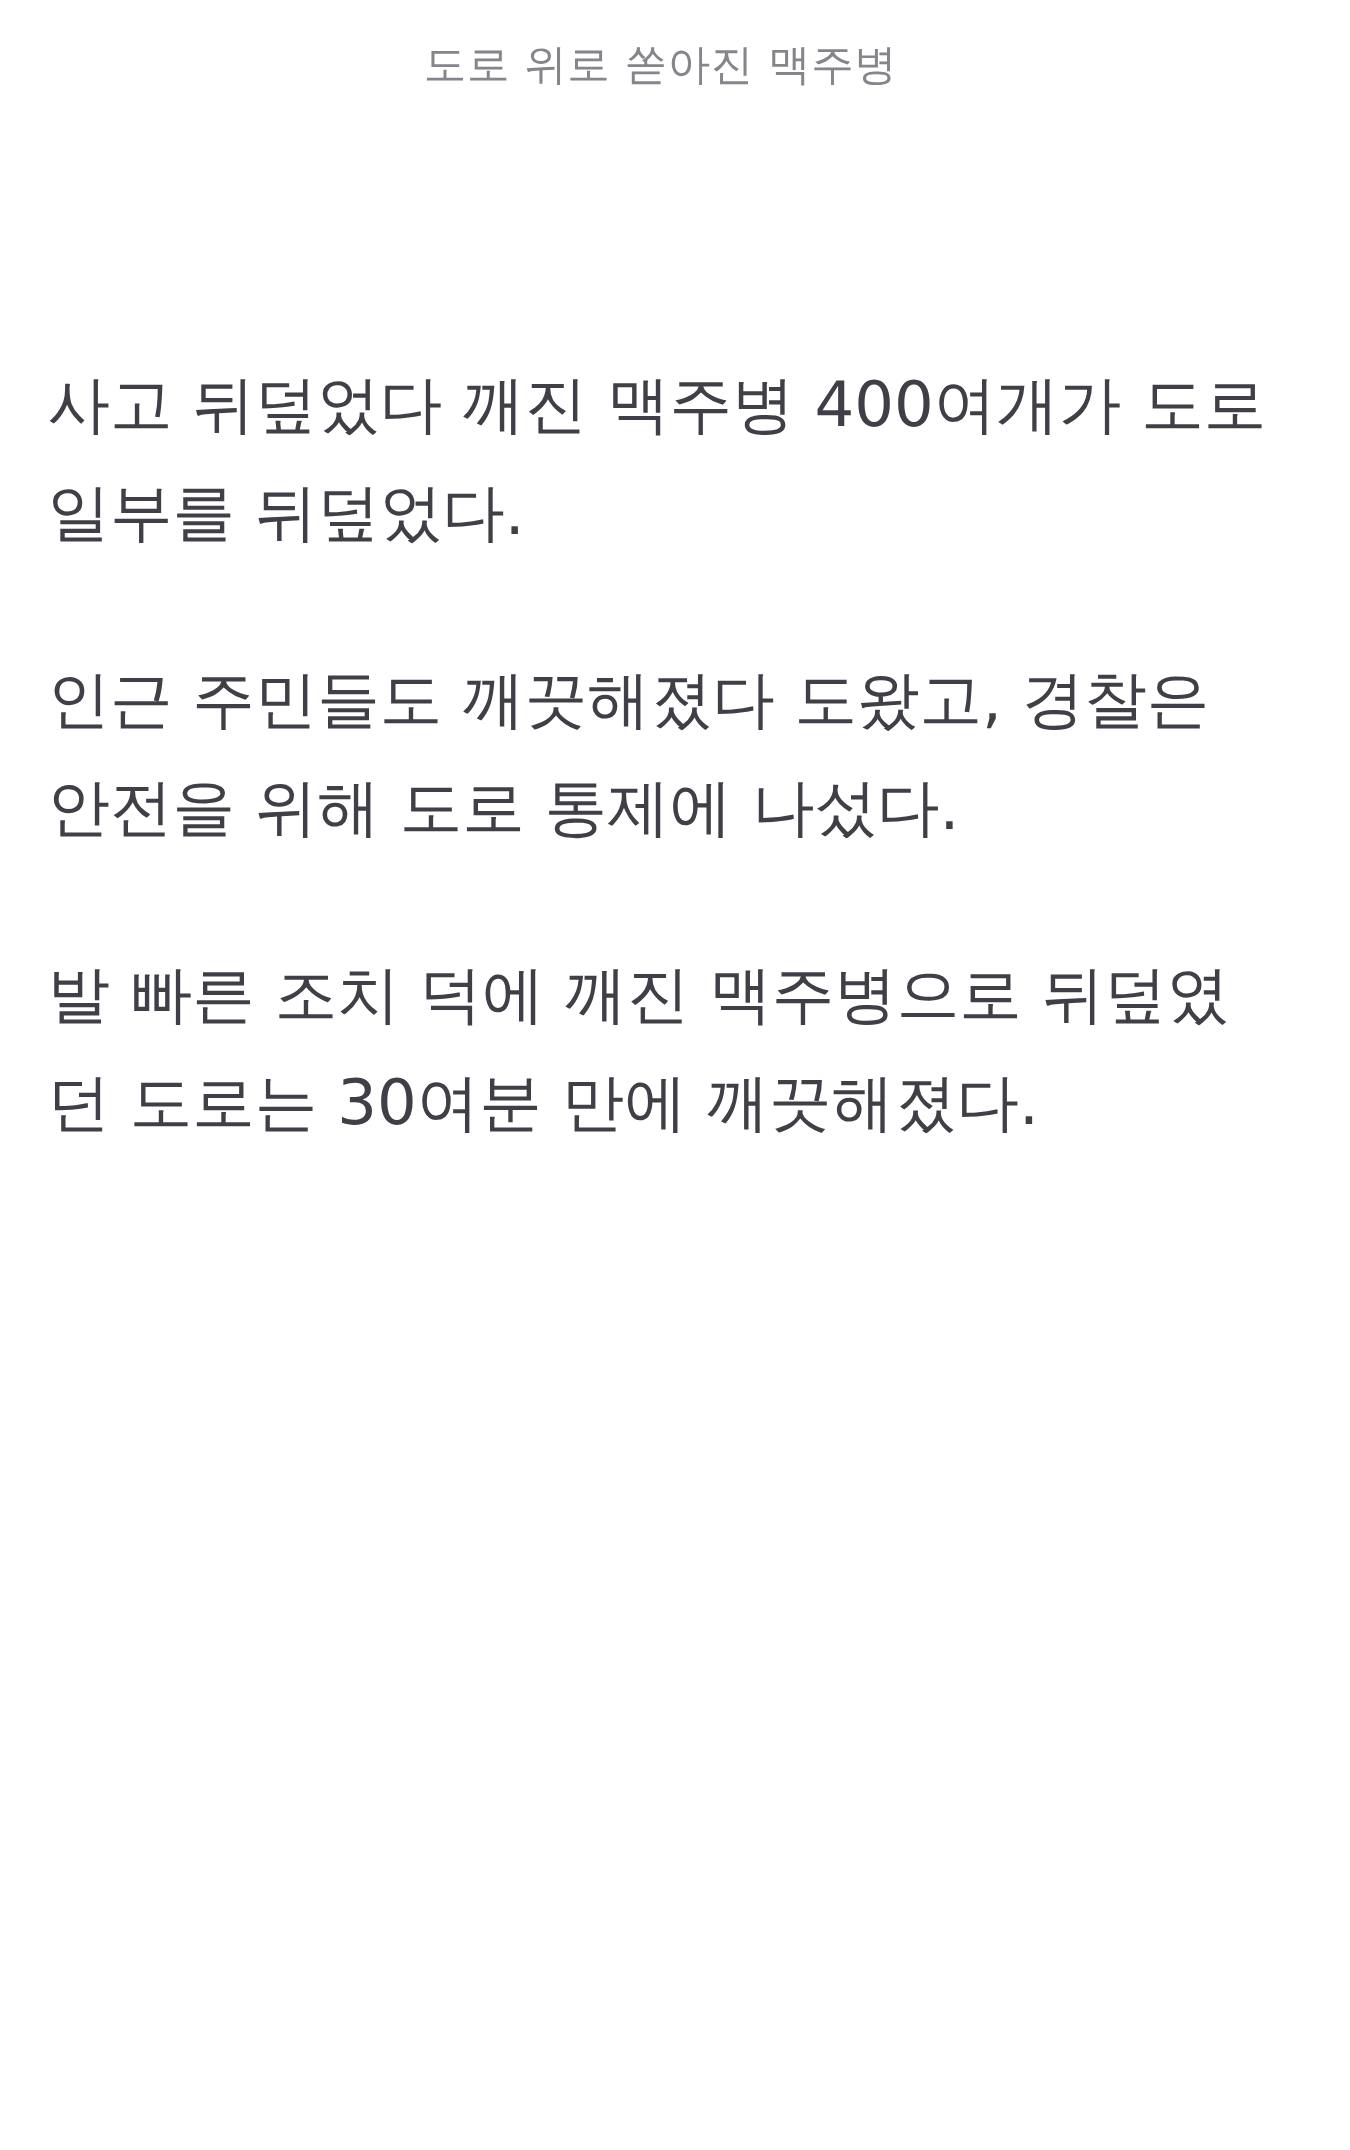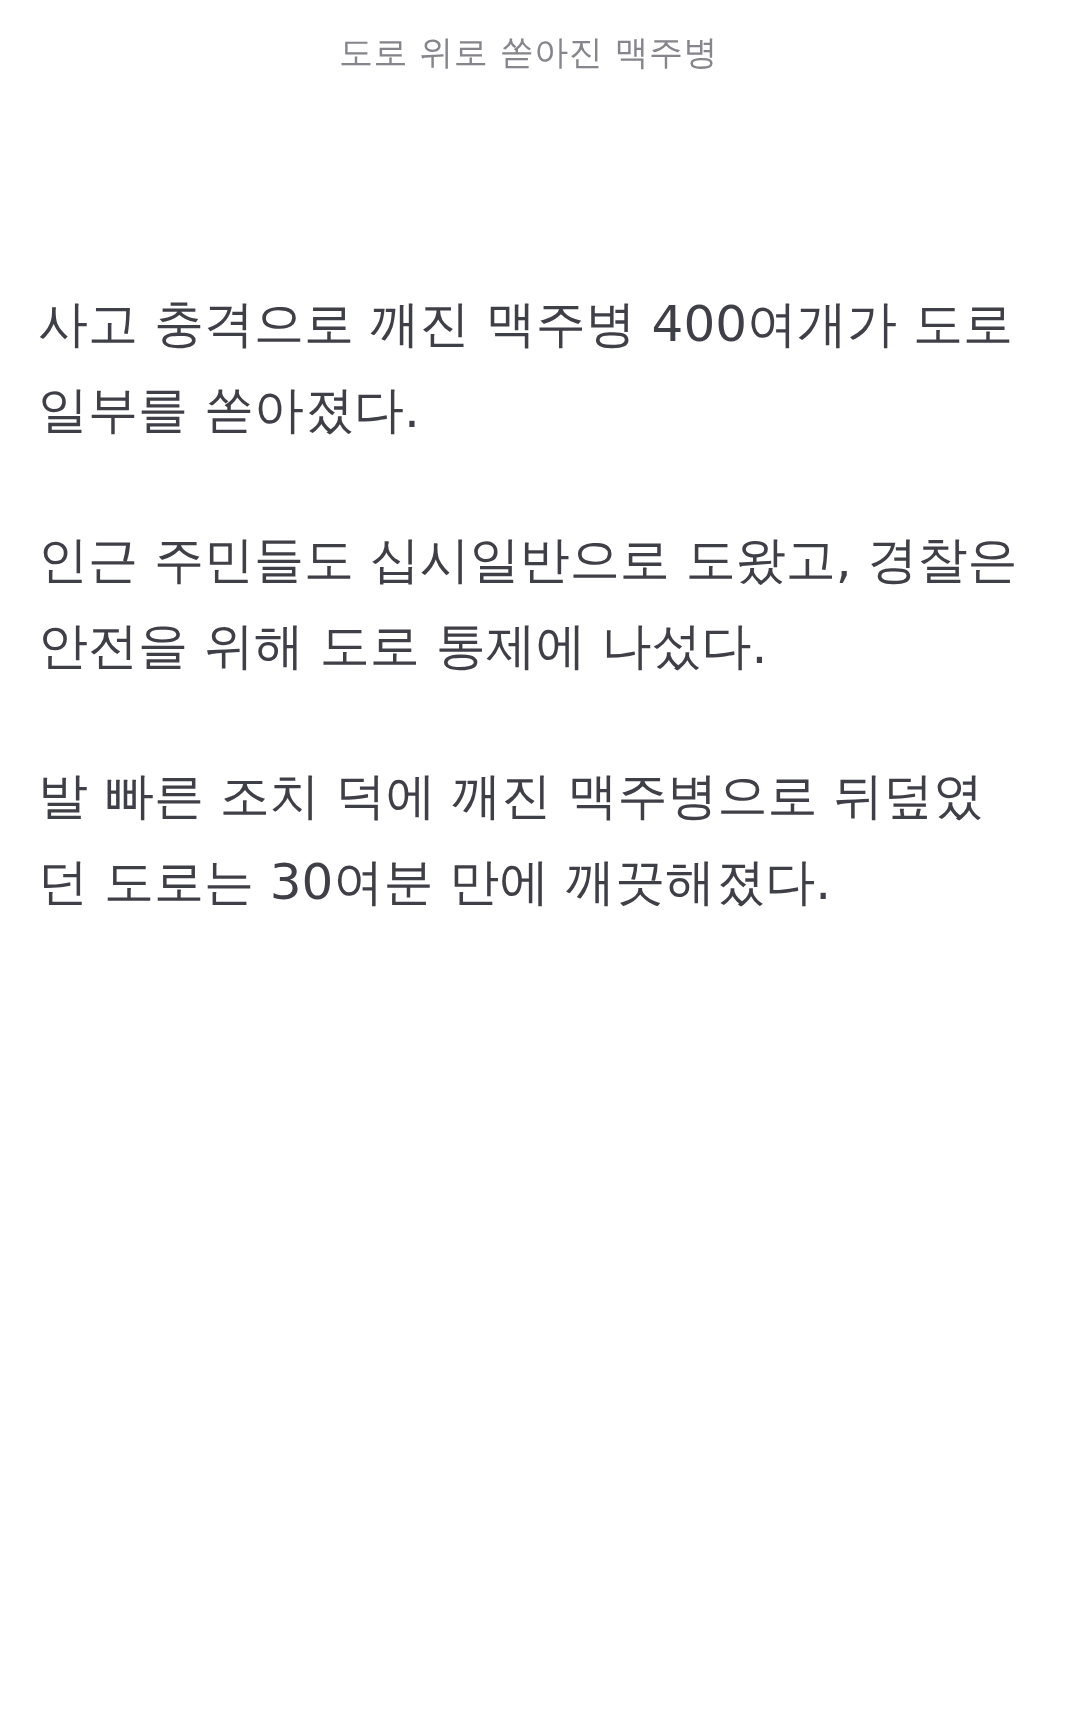--- a/index.html
+++ b/index.html
@@ -48,18 +48,18 @@
 </head>
 <body>
 
 <div class="page">
 
   <div class="caption">
     <div>도로 위로 쏟아진 맥주병</div>
   </div>
 
   <div class="article">
-    <p>사고 충격으로 깨진 맥주병 400여개가 도로 일부를 쏟아졌다.</p>
-    <p>인근 주민들도 십시일반으로 도왔고, 경찰은 안전을 위해 도로 통제에 나섰다.</p>
+    <p>사고 뒤덮었다 깨진 맥주병 400여개가 도로 일부를 뒤덮었다.</p>
+    <p>인근 주민들도 깨끗해졌다 도왔고, 경찰은 안전을 위해 도로 통제에 나섰다.</p>
     <p>발 빠른 조치 덕에 깨진 맥주병으로 뒤덮였던 도로는 30여분 만에 깨끗해졌다.</p>
   </div>
 
 </div>
 
 </body></html>

